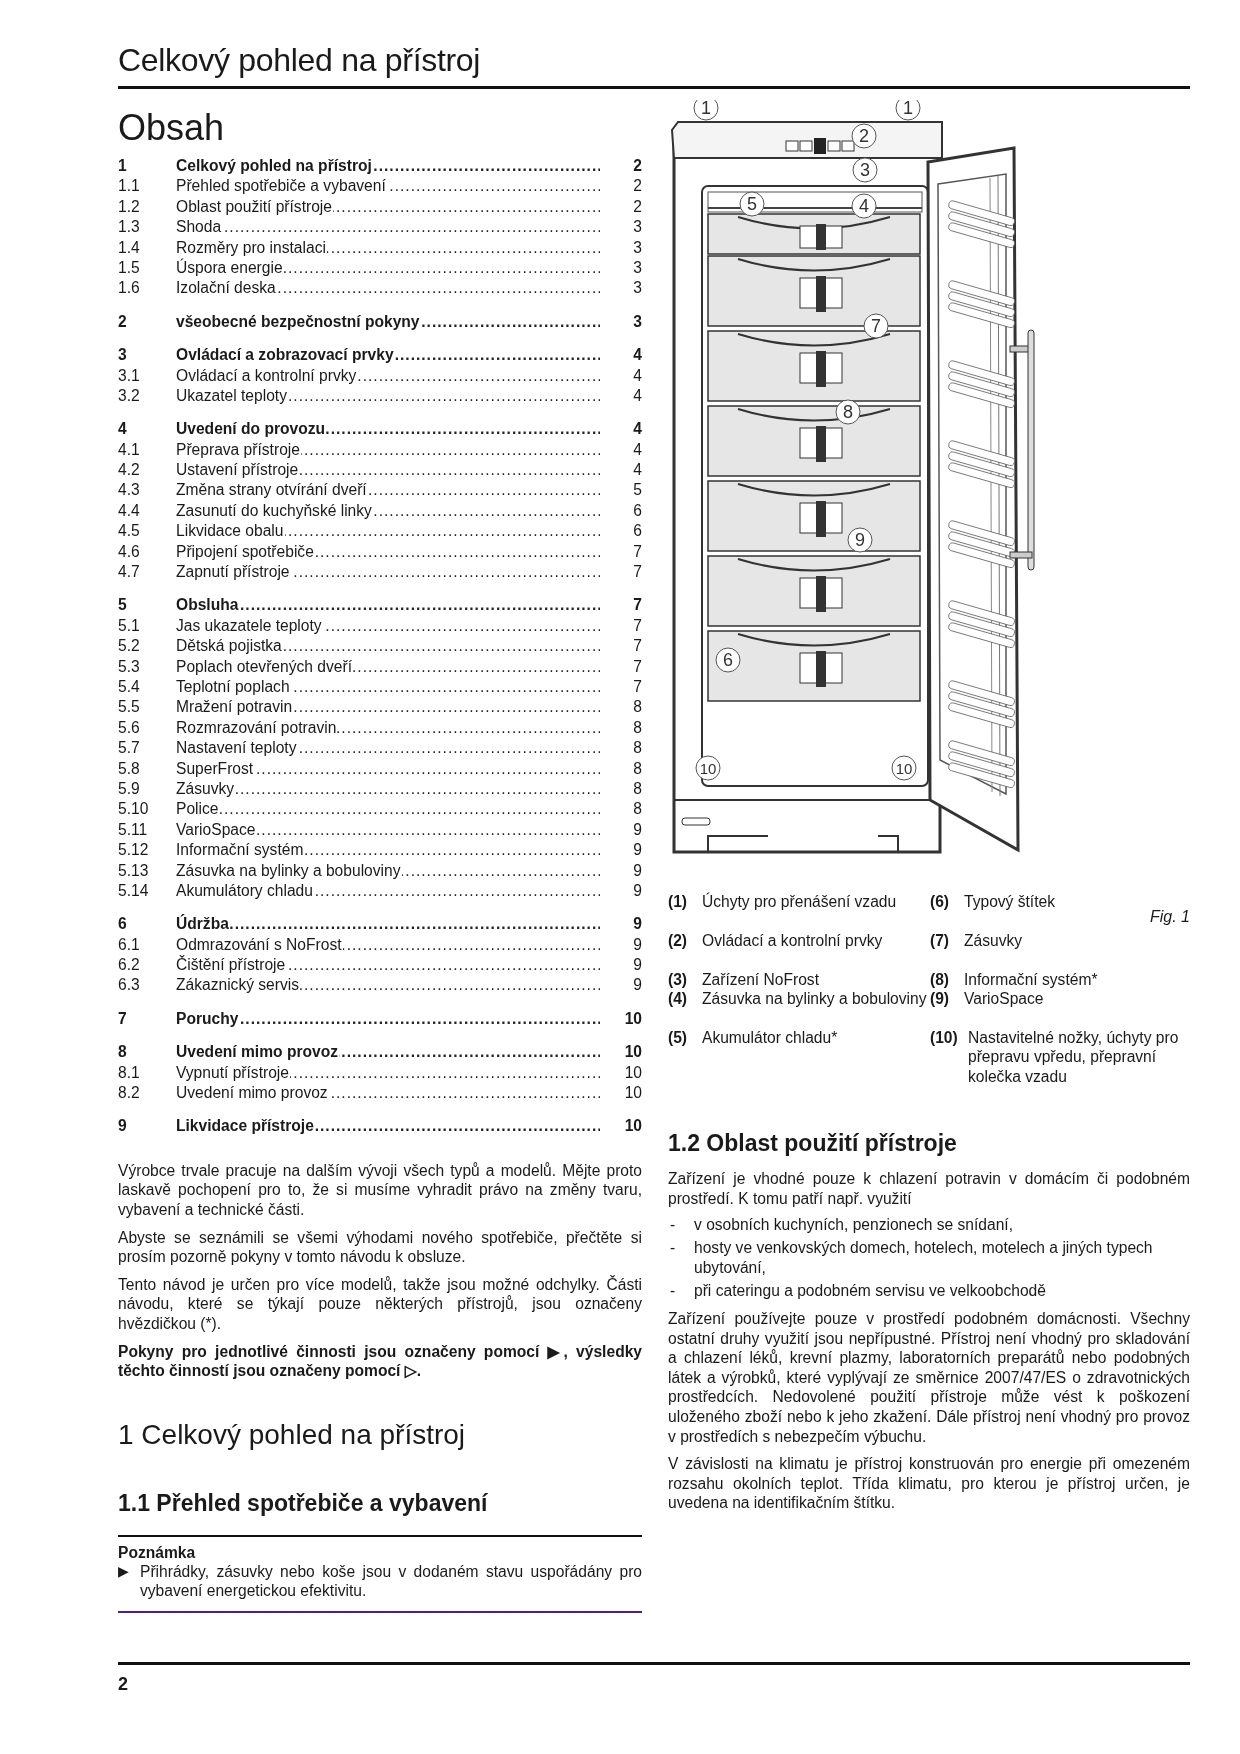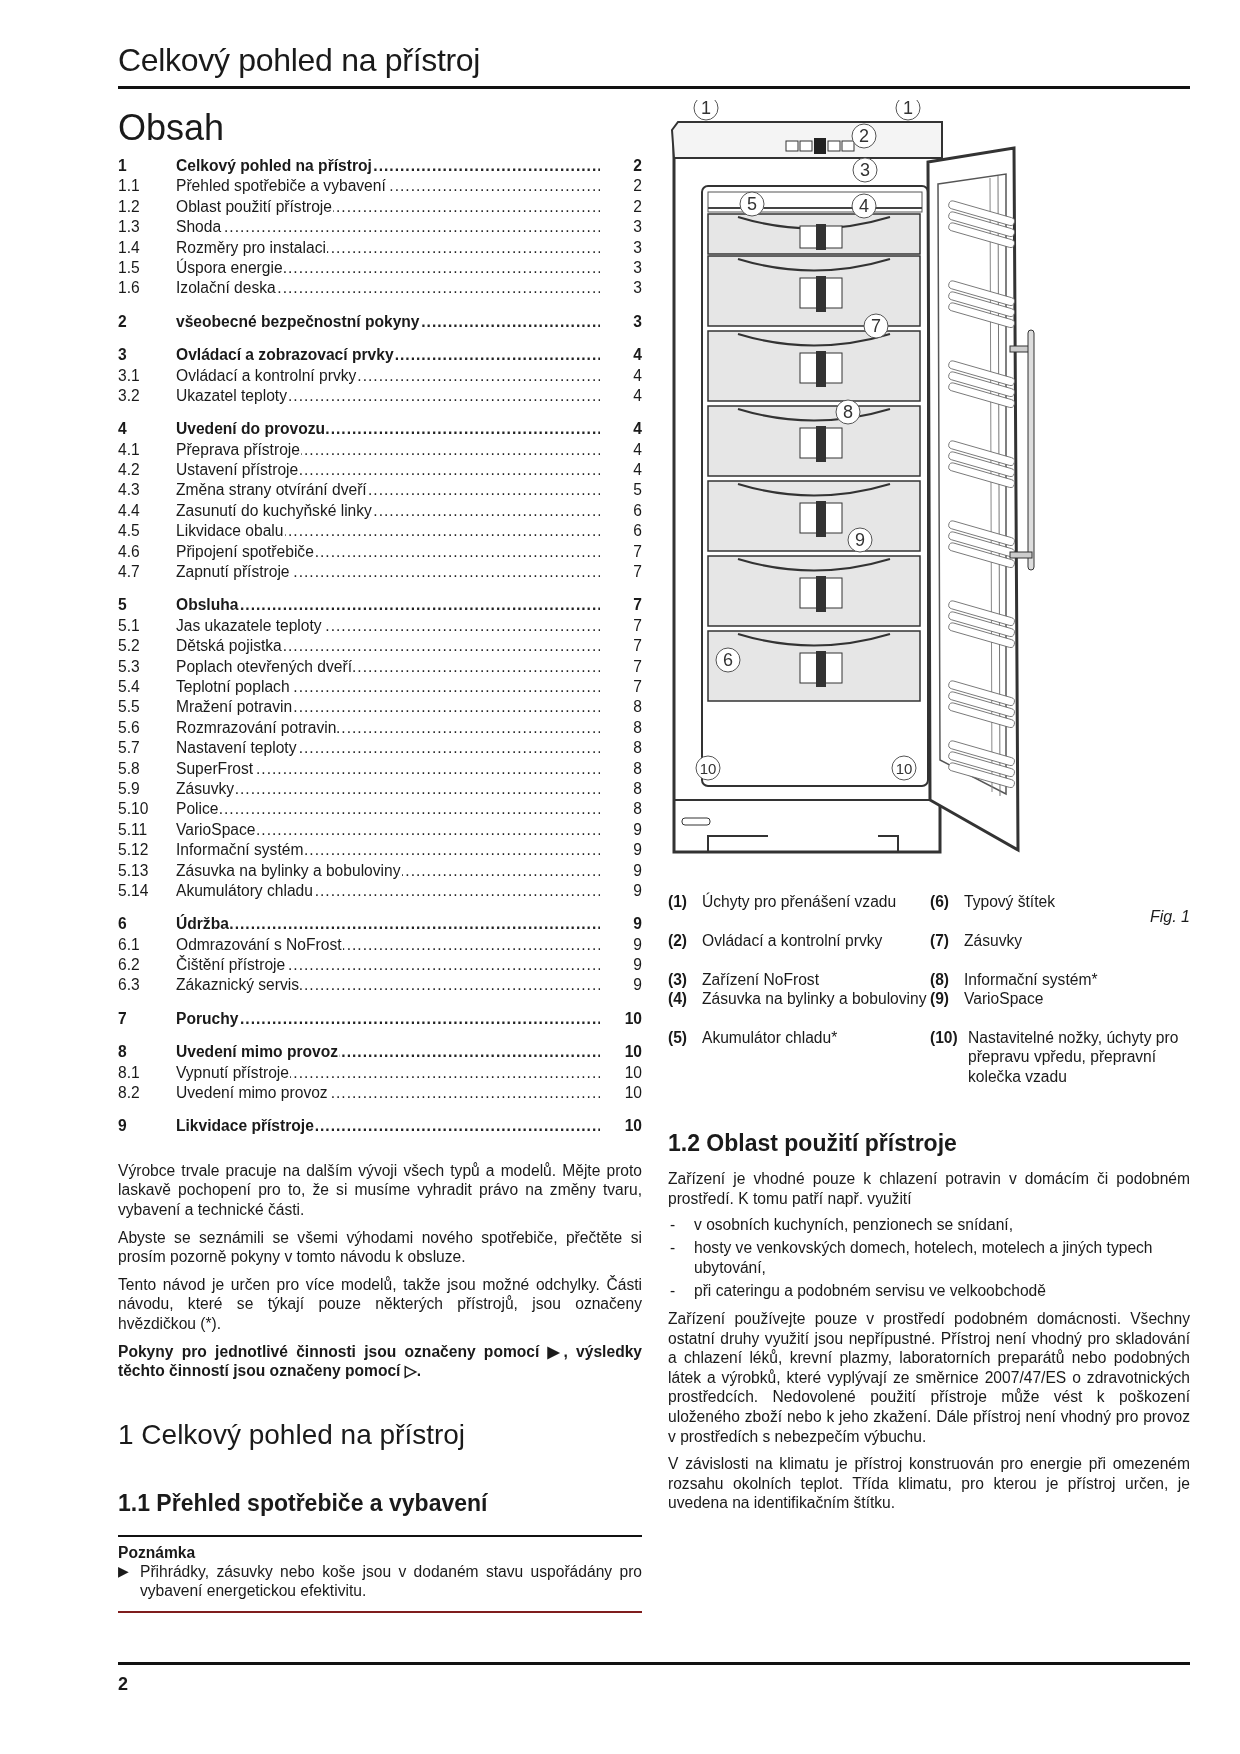--- a/index.html
+++ b/index.html
@@ -24,21 +24,21 @@
   .toc-label::after { content: "................................................................................................................................................"; position: absolute; left: 0; bottom: 0; white-space: nowrap; letter-spacing: 1px; color: #222; font-weight: inherit; }
   .toc-page { width: 42px; flex: none; text-align: right; }
 
   .para { font-size: 15.6px; line-height: 19.6px; text-align: justify; margin-top: 8px; }
   .para.bold { font-weight: bold; }
   .intro { margin-top: 24px; }
 
   .sec-h1 { font-size: 28px; font-weight: normal; margin-top: 34px; line-height: 40px; }
   .sec-h2 { font-size: 23px; font-weight: bold; margin-top: 30px; line-height: 36px; }
 
-  .note { margin-top: 14px; border-top: 2px solid #111; border-bottom: 2px solid #7f1d1d; padding: 6px 0 10px 0; }
+  .note { margin-top: 14px; border-top: 2px solid #111; border-bottom: 2px solid #4c1d95; padding: 6px 0 10px 0; }
   .note-title { font-weight: bold; font-size: 15.6px; line-height: 19px; }
   .note-item { display: flex; font-size: 15.6px; line-height: 19.6px; text-align: justify; }
   .note-item .tri { width: 22px; flex: none; font-size: 14px; }
 
   .figure { position: relative; width: 522px; height: 790px; }
   .fig-caption { position: absolute; right: 0px; top: 762px; font-style: italic; font-size: 16px; margin-top: 46px; }
 
   .legend { display: grid; grid-template-columns: 262px 260px; margin-top: 2px; font-size: 15.6px; line-height: 19.4px; }
   .legend-item { display: flex; }
   .legend-item .num { font-weight: bold; flex: none; width: 34px; }

